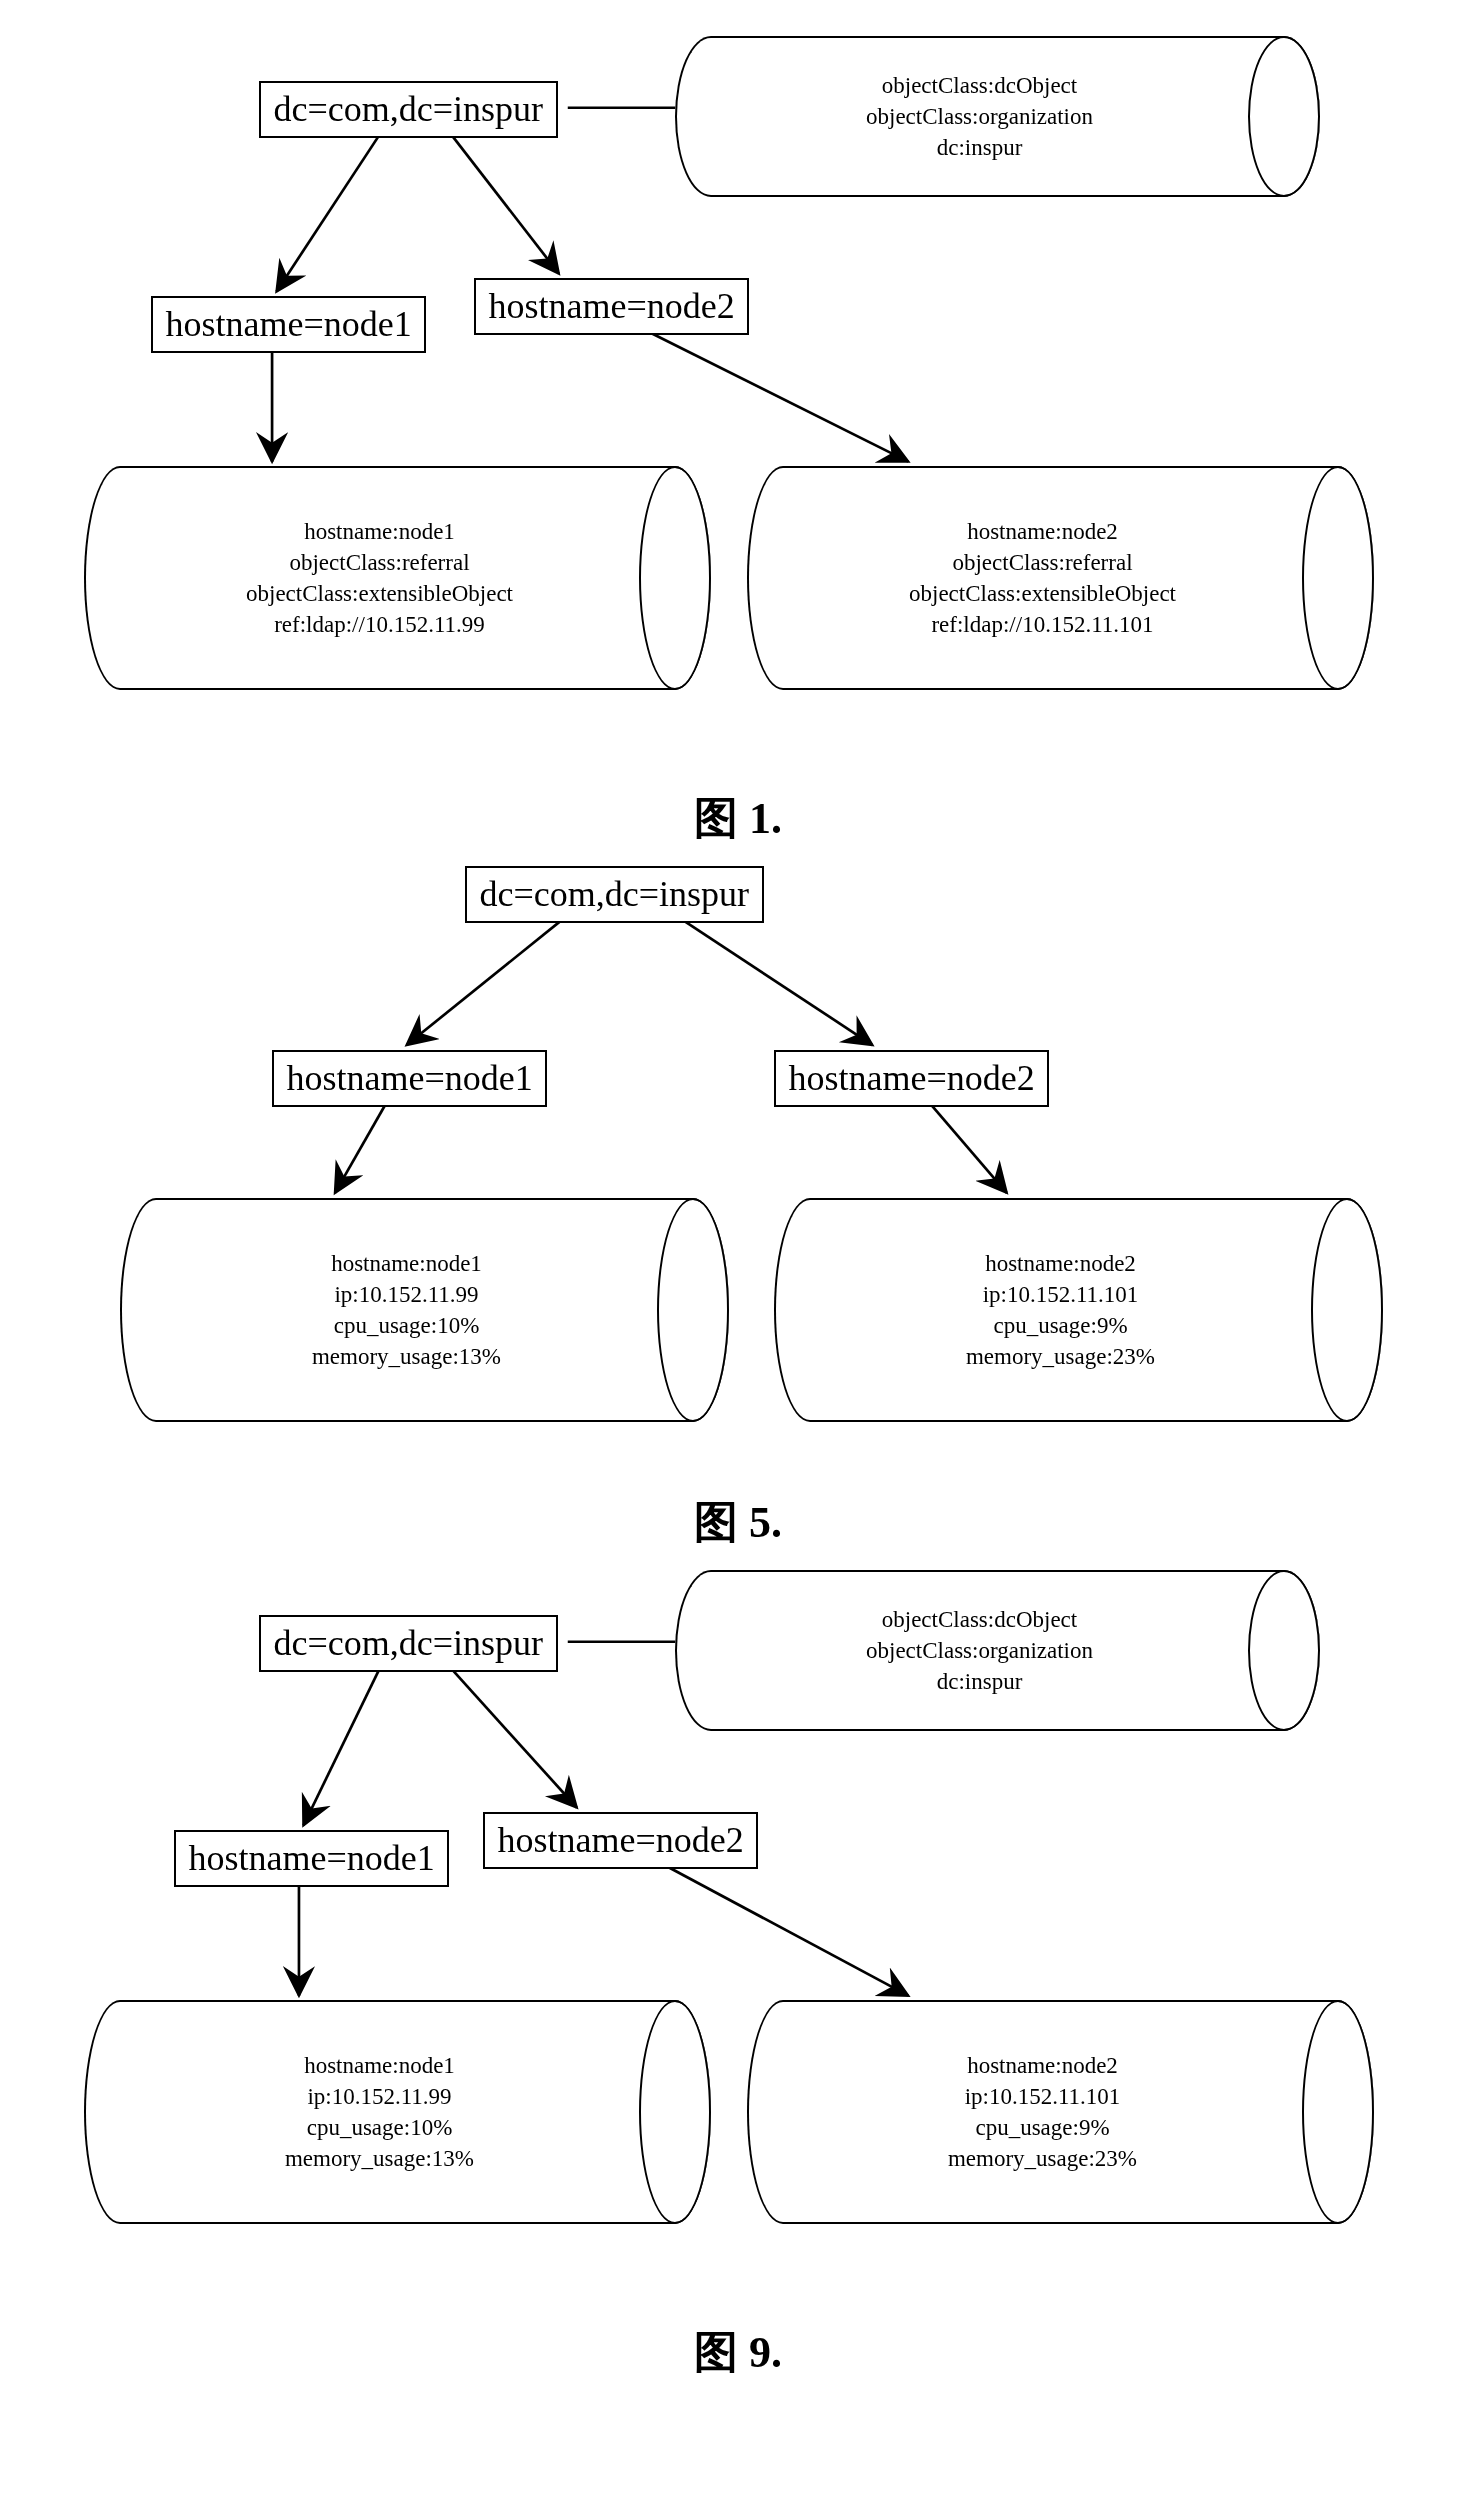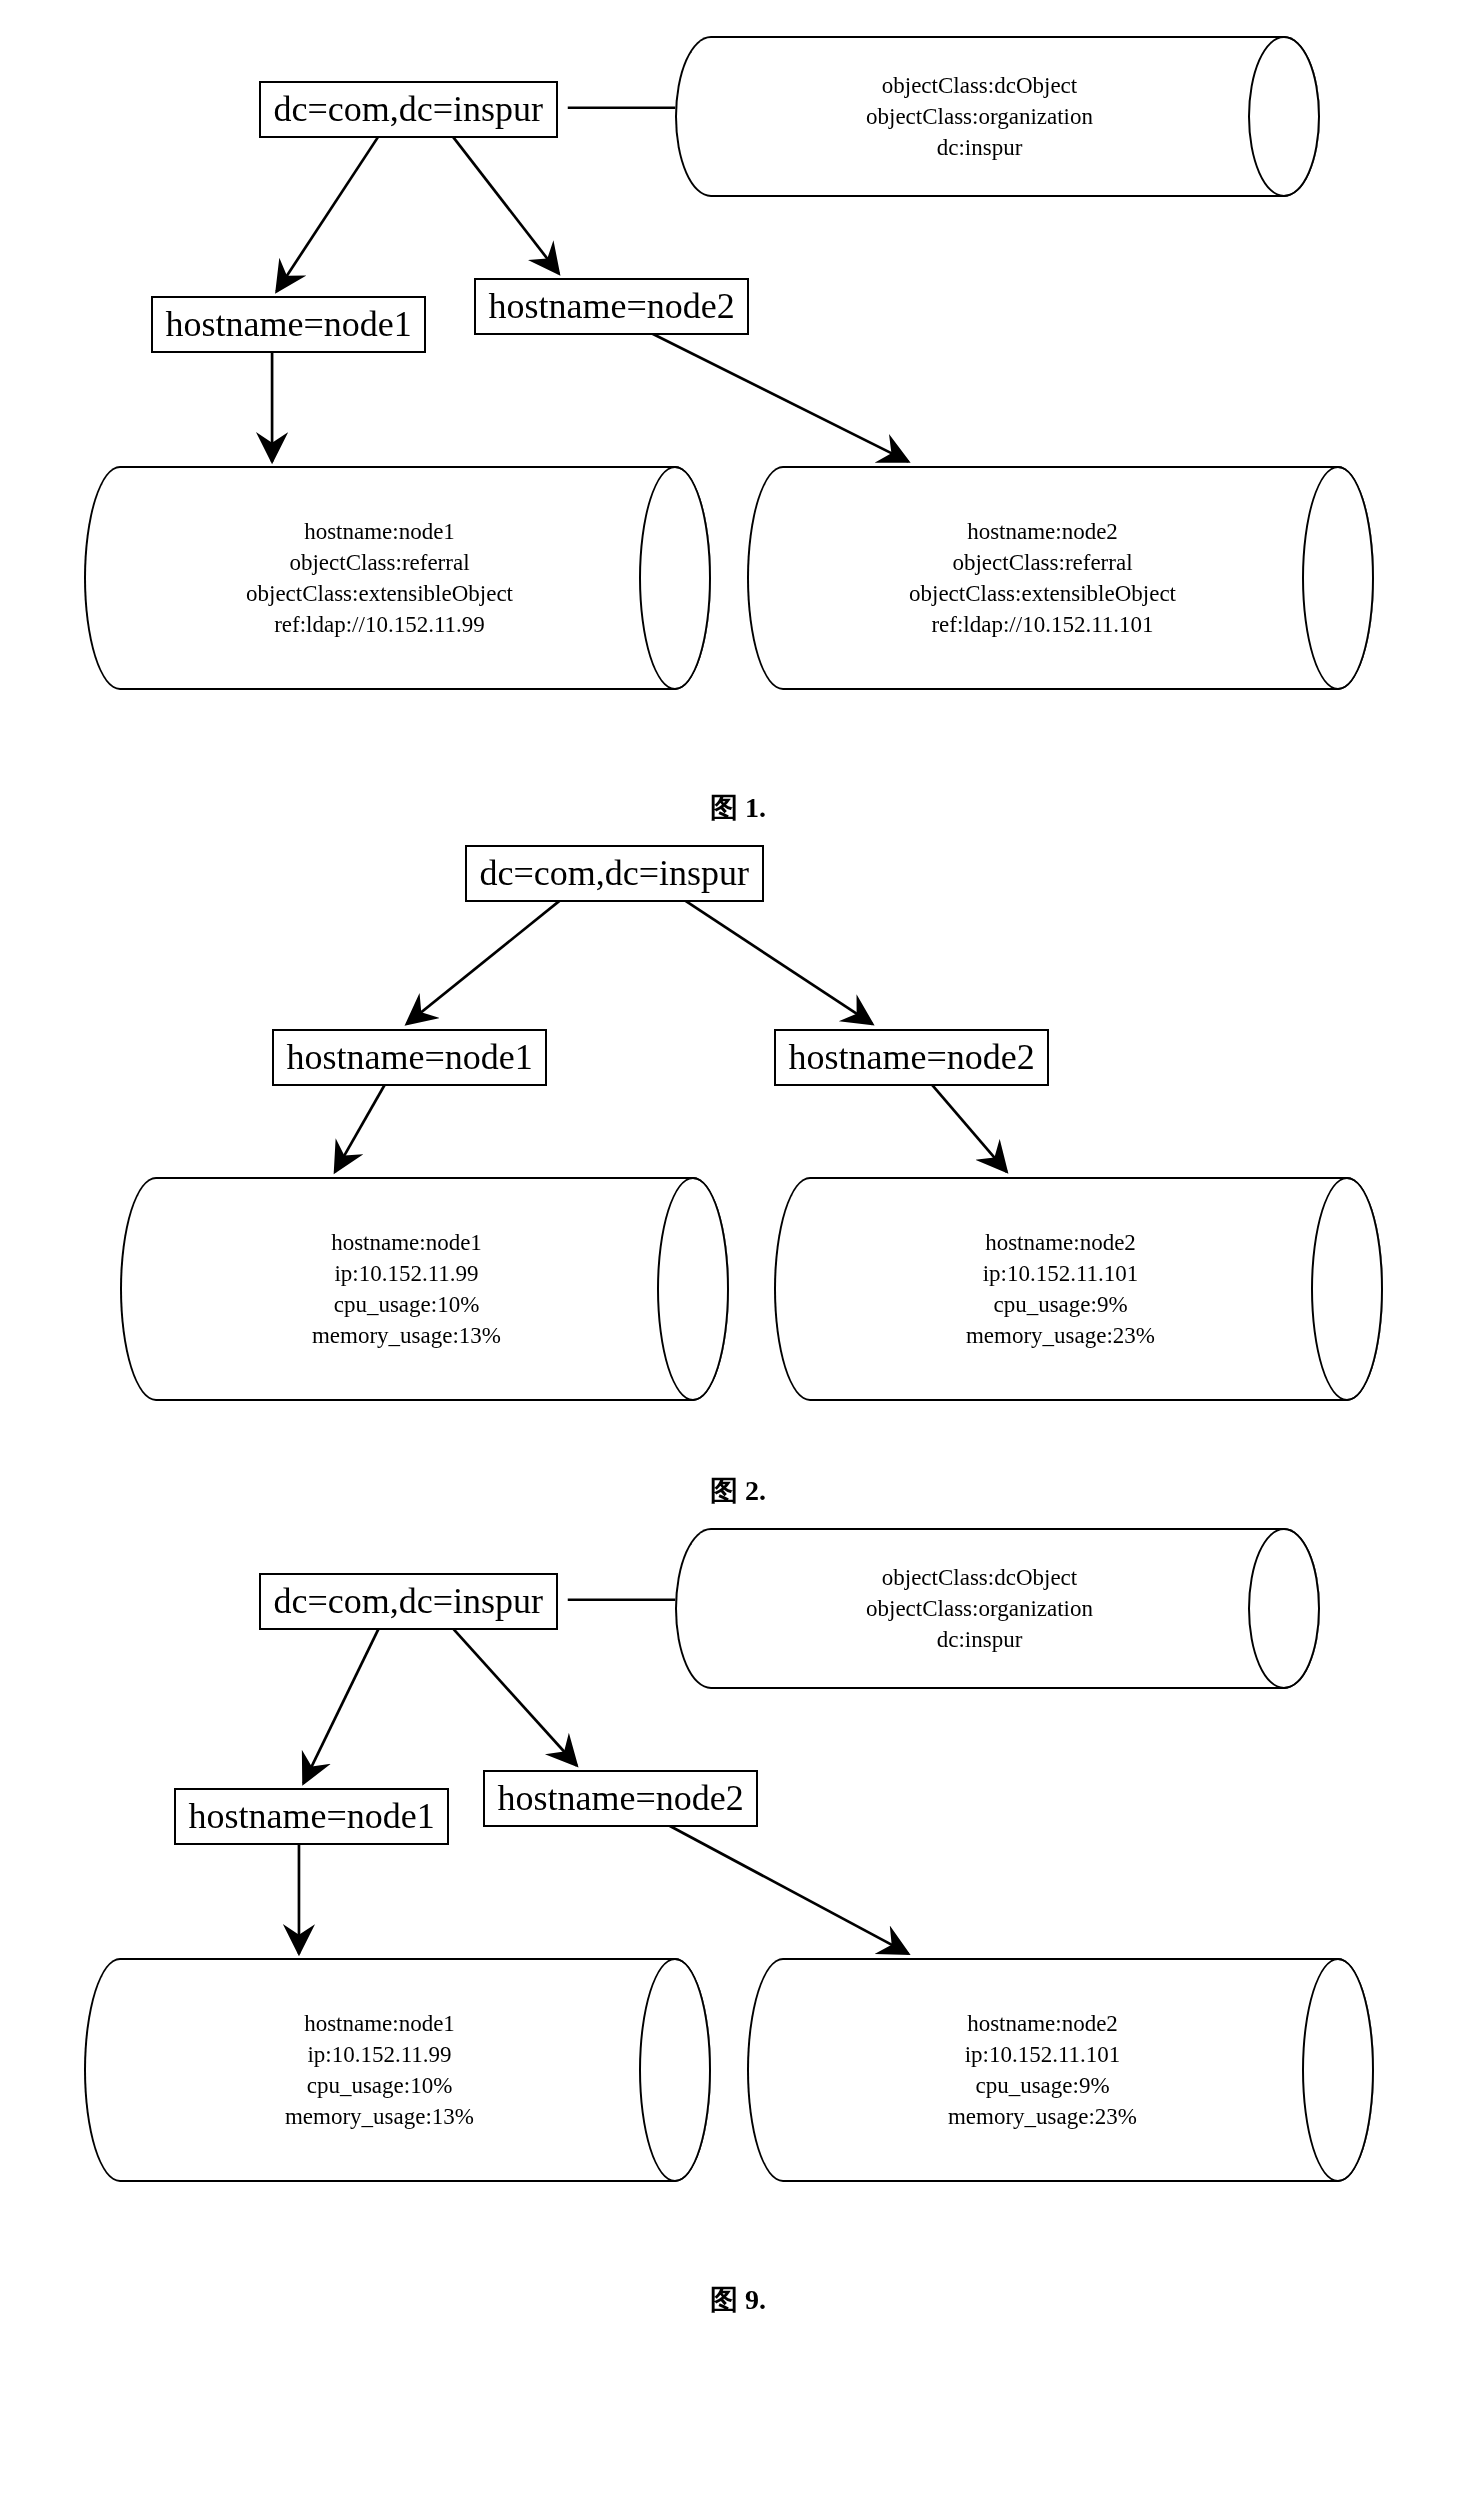--- a/index.html
+++ b/index.html
@@ -53,21 +53,21 @@
     right: 81px;
     top: 50%;
     transform: translateY(-50%);
     text-align: center;
     font-size: 23px;
     line-height: 1.35;
   }
   .caption {
     text-align: center;
     font-weight: bold;
-    font-size: 28px;
+    font-size: 44px;
     margin-top: 12px;
   }
   svg.arrows {
     position: absolute;
     left: 0; top: 0;
     width: 100%;
     height: 100%;
     pointer-events: none;
   }
 </style>
@@ -165,21 +165,21 @@
     <div class="cyl-body"></div>
       <div class="cyl-end"></div>
     <div class="cyl-text">
       <div>hostname:node2</div>
       <div>ip:10.152.11.101</div>
       <div>cpu_usage:9%</div>
       <div>memory_usage:23%</div>
     </div>
   </div>
 </div>
-<div class="caption">图 2.</div>
+<div class="caption">图 5.</div>
 
 <div class="figure" style="width:1344px;height:735px;">
   <svg class="arrows" viewBox="0 0 1500 820">
     <defs>
       <marker id="ah3" markerWidth="14" markerHeight="14" refX="11" refY="6" orient="auto">
         <path d="M0,0 L12,6 L0,12 L4,6 Z" fill="#000"></path>
       </marker>
     </defs>
     <line x1="560" y1="100" x2="680" y2="100" stroke="#000" stroke-width="3"></line>
     <line x1="350" y1="130" x2="265" y2="305" stroke="#000" stroke-width="3" marker-end="url(#ah3)"></line>

